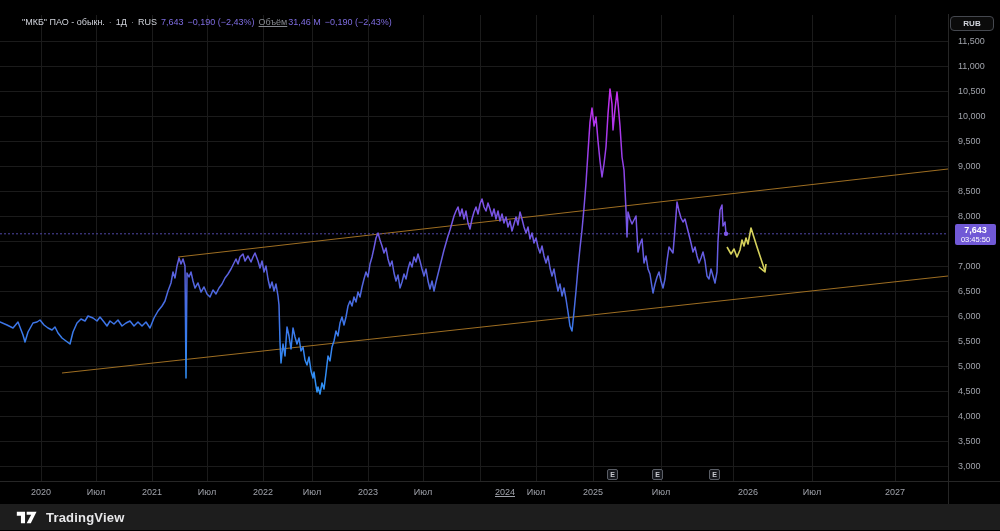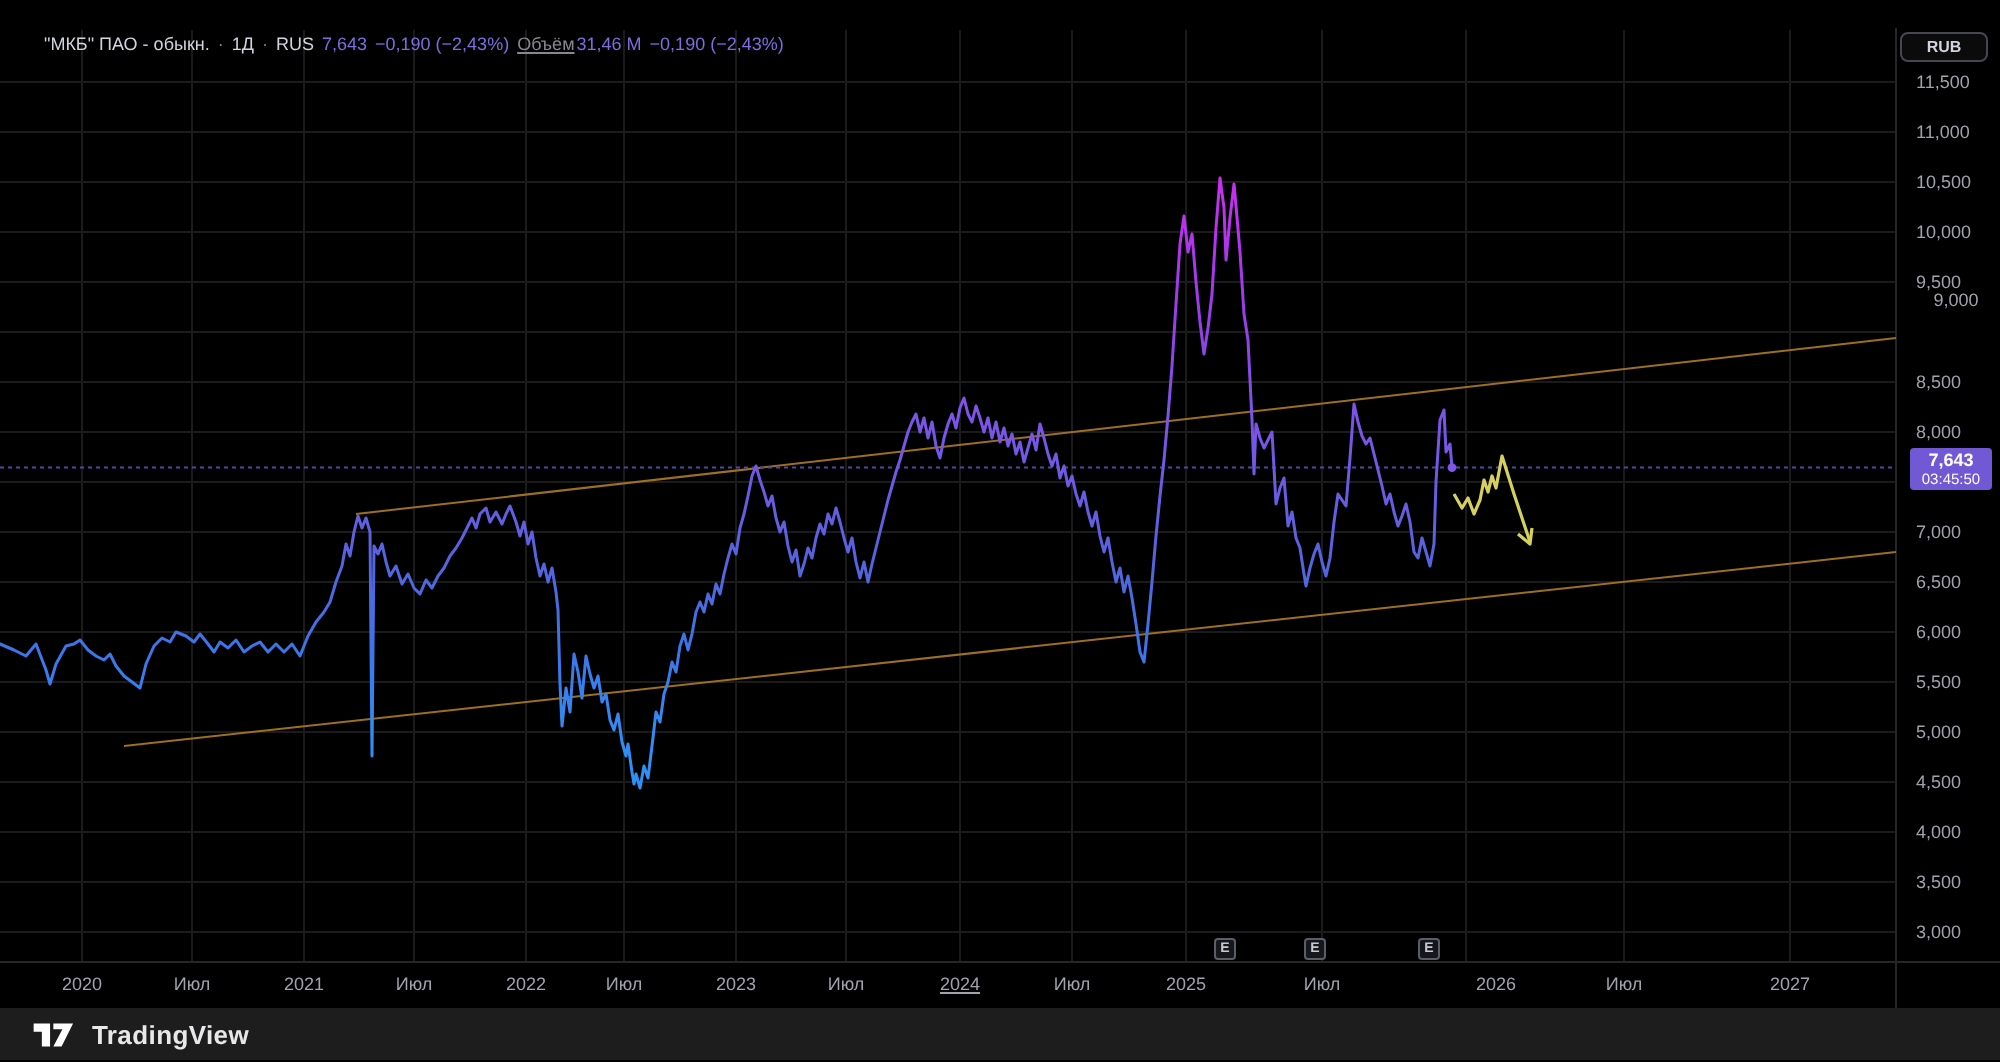--- a/index.html
+++ b/index.html
@@ -127,21 +127,21 @@
     <div class="bp">7,643</div>
     <div class="bc">03:45:50</div>
   </div>
 
   <div id="price-axis">
       <div class="plabel" style="top: 22px;">11,500</div>
       <div class="plabel" style="top: 47px;">11,000</div>
       <div class="plabel" style="top: 72px;">10,500</div>
       <div class="plabel" style="top: 97px;">10,000</div>
       <div class="plabel" style="top: 122px;">9,500</div>
-      <div class="plabel" style="top: 131px; text-align: center;">9,000</div>
+      <div class="plabel" style="top: 147px;">9,000</div>
       <div class="plabel" style="top: 172px;">8,500</div>
       <div class="plabel" style="top: 197px;">8,000</div>
       <div class="plabel" style="top: 247px;">7,000</div>
       <div class="plabel" style="top: 272px;">6,500</div>
       <div class="plabel" style="top: 297px;">6,000</div>
       <div class="plabel" style="top: 322px;">5,500</div>
       <div class="plabel" style="top: 347px;">5,000</div>
       <div class="plabel" style="top: 372px;">4,500</div>
       <div class="plabel" style="top: 397px;">4,000</div>
       <div class="plabel" style="top: 422px;">3,500</div>
@@ -149,21 +149,21 @@
     </div>
   <div id="time-axis">
       <div class="tlabel" style="left: 41px;">2020</div>
       <div class="tlabel" style="left: 96px;">Июл</div>
       <div class="tlabel" style="left: 152px;">2021</div>
       <div class="tlabel" style="left: 207px;">Июл</div>
       <div class="tlabel" style="left: 263px;">2022</div>
       <div class="tlabel" style="left: 312px;">Июл</div>
       <div class="tlabel" style="left: 368px;">2023</div>
       <div class="tlabel" style="left: 423px;">Июл</div>
-      <div class="tlabel" style="left: 480px; text-decoration: underline;">2024</div>
+      <div class="tlabel" style="left: 505px; text-decoration: underline;">2024</div>
       <div class="tlabel" style="left: 536px;">Июл</div>
       <div class="tlabel" style="left: 593px;">2025</div>
       <div class="tlabel" style="left: 661px;">Июл</div>
       <div class="tlabel" style="left: 733px; text-align: right;">2026</div>
       <div class="tlabel" style="left: 812px;">Июл</div>
       <div class="tlabel" style="left: 895px;">2027</div>
     </div>
 
   <div class="footer">
     <span class="tvlogo">

